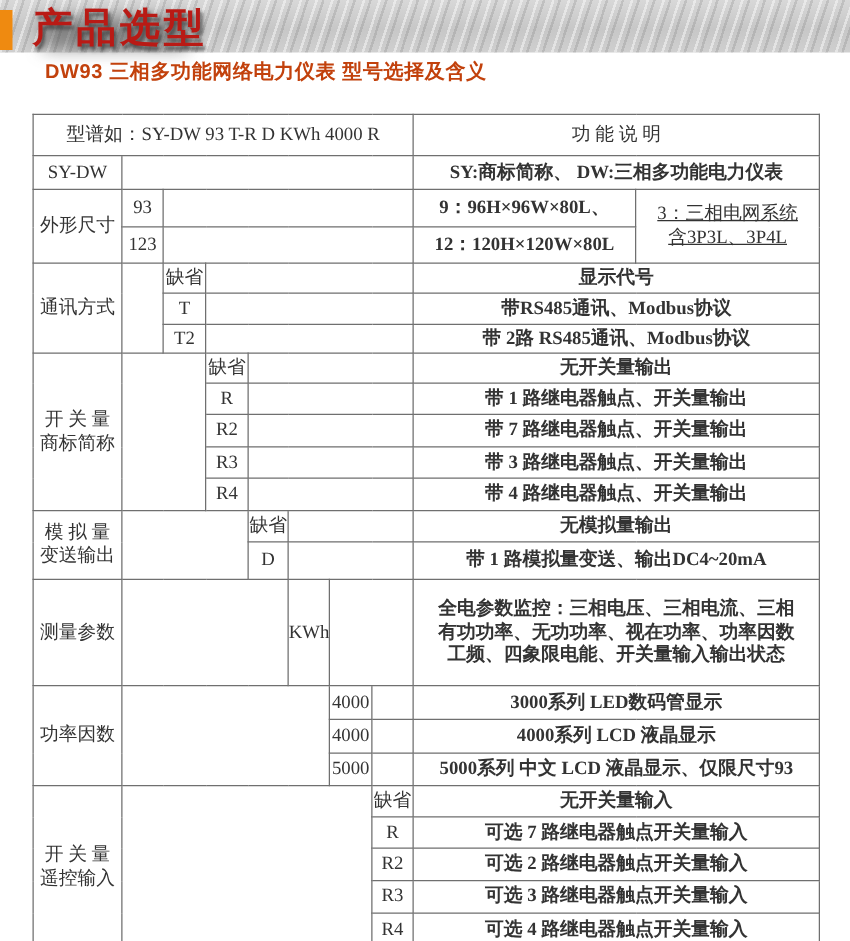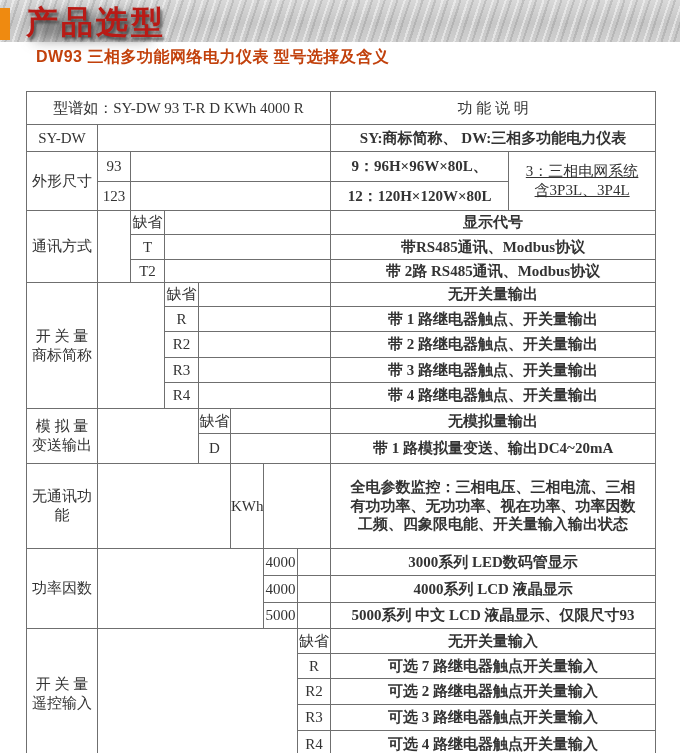--- a/index.html
+++ b/index.html
@@ -134,21 +134,21 @@
     <td colspan="2" class="func">无开关量输出</td>
   </tr>
   <tr style="height:25px">
     <td>R</td>
     <td colspan="4"></td>
     <td colspan="2" class="func">带 1 路继电器触点、开关量输出</td>
   </tr>
   <tr style="height:26px">
     <td>R2</td>
     <td colspan="4"></td>
-    <td colspan="2" class="func">带 2 路继电器触点、开关量输出</td>
+    <td colspan="2" class="func">带 7 路继电器触点、开关量输出</td>
   </tr>
   <tr style="height:25px">
     <td>R3</td>
     <td colspan="4"></td>
     <td colspan="2" class="func">带 3 路继电器触点、开关量输出</td>
   </tr>
   <tr style="height:26px">
     <td>R4</td>
     <td colspan="4"></td>
     <td colspan="2" class="func">带 4 路继电器触点、开关量输出</td>
@@ -164,21 +164,21 @@
     <td colspan="3"></td>
     <td colspan="2" class="func">无模拟量输出</td>
   </tr>
   <tr style="height:30px">
     <td>D</td>
     <td colspan="3"></td>
     <td colspan="2" class="func">带 1 路模拟量变送、输出DC4~20mA</td>
   </tr>
 
   <tr style="height:85px">
-    <td>无通讯功能</td>
+    <td>测量参数</td>
     <td colspan="4"></td>
     <td>KWh</td>
     <td colspan="2"></td>
     <td colspan="2" class="func measure-func">
       <div>全电参数监控：三相电压、三相电流、三相</div>
       <div>有功功率、无功功率、视在功率、功率因数</div>
       <div>工频、四象限电能、开关量输入输出状态</div>
     </td>
   </tr>
 

